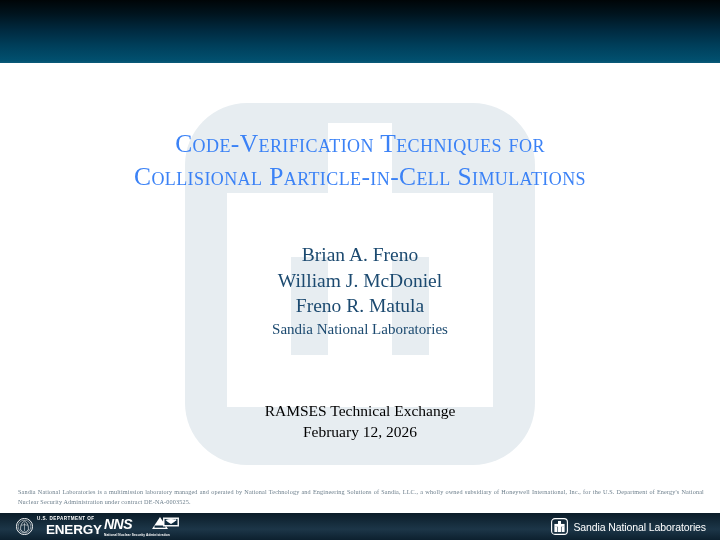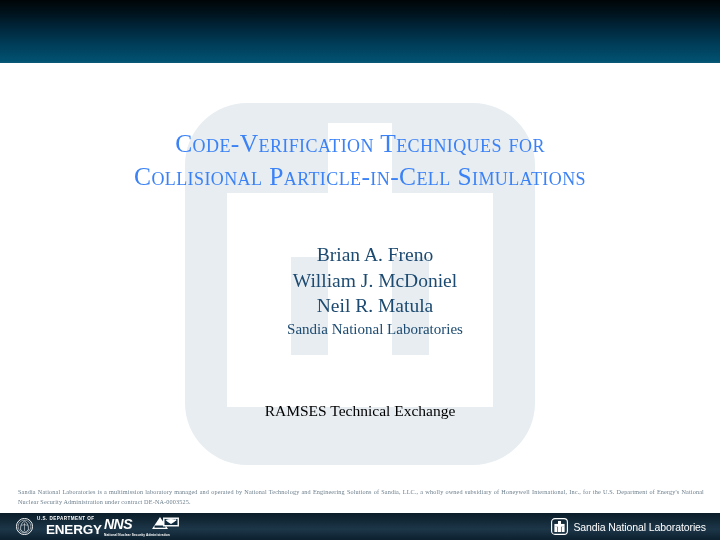--- a/index.html
+++ b/index.html
@@ -60,21 +60,21 @@
   }
   .title-line {
     font-size: 25.5px;
     font-variant: small-caps;
     letter-spacing: 0.4px;
     white-space: nowrap;
   }
 
   #author-block {
     position: absolute;
-    left: 45px;
+    left: 30px;
     top: 179px;
     width: 660px;
     text-align: center;
     color: #1c4a70;
   }
   .author-line {
     font-size: 19.5px;
     line-height: 1.32;
   }
   #affiliation {
@@ -232,26 +232,27 @@
 <div id="slide-body">
 
   <div id="title-block">
     <div class="title-line">Code-Verification Techniques for</div>
     <div class="title-line">Collisional Particle-in-Cell Simulations</div>
   </div>
 
   <div id="author-block">
     <div class="author-line">Brian A. Freno</div>
     <div class="author-line">William J. McDoniel</div>
-    <div class="author-line">Neil R. Matula</div>
+    <div class="author-line">Freno R. Matula</div>
     <div id="affiliation">Sandia National Laboratories</div>
   </div>
 
   <div id="event-block">
     <div class="event-line">RAMSES Technical Exchange</div>
+    <div class="event-line">February 12, 2026</div>
   </div>
 
 </div>
 
 <div id="disclaimer">Sandia National Laboratories is a multimission laboratory managed and operated by National Technology and Engineering Solutions of Sandia, LLC., a wholly owned subsidiary of Honeywell International, Inc., for the U.S. Department of Energy's National Nuclear Security Administration under contract DE-NA-0003525.</div>
 
 <div id="footer-bar"></div>
 
 <div id="doe-logo">
   <svg id="doe-seal" viewBox="0 0 40 40">

